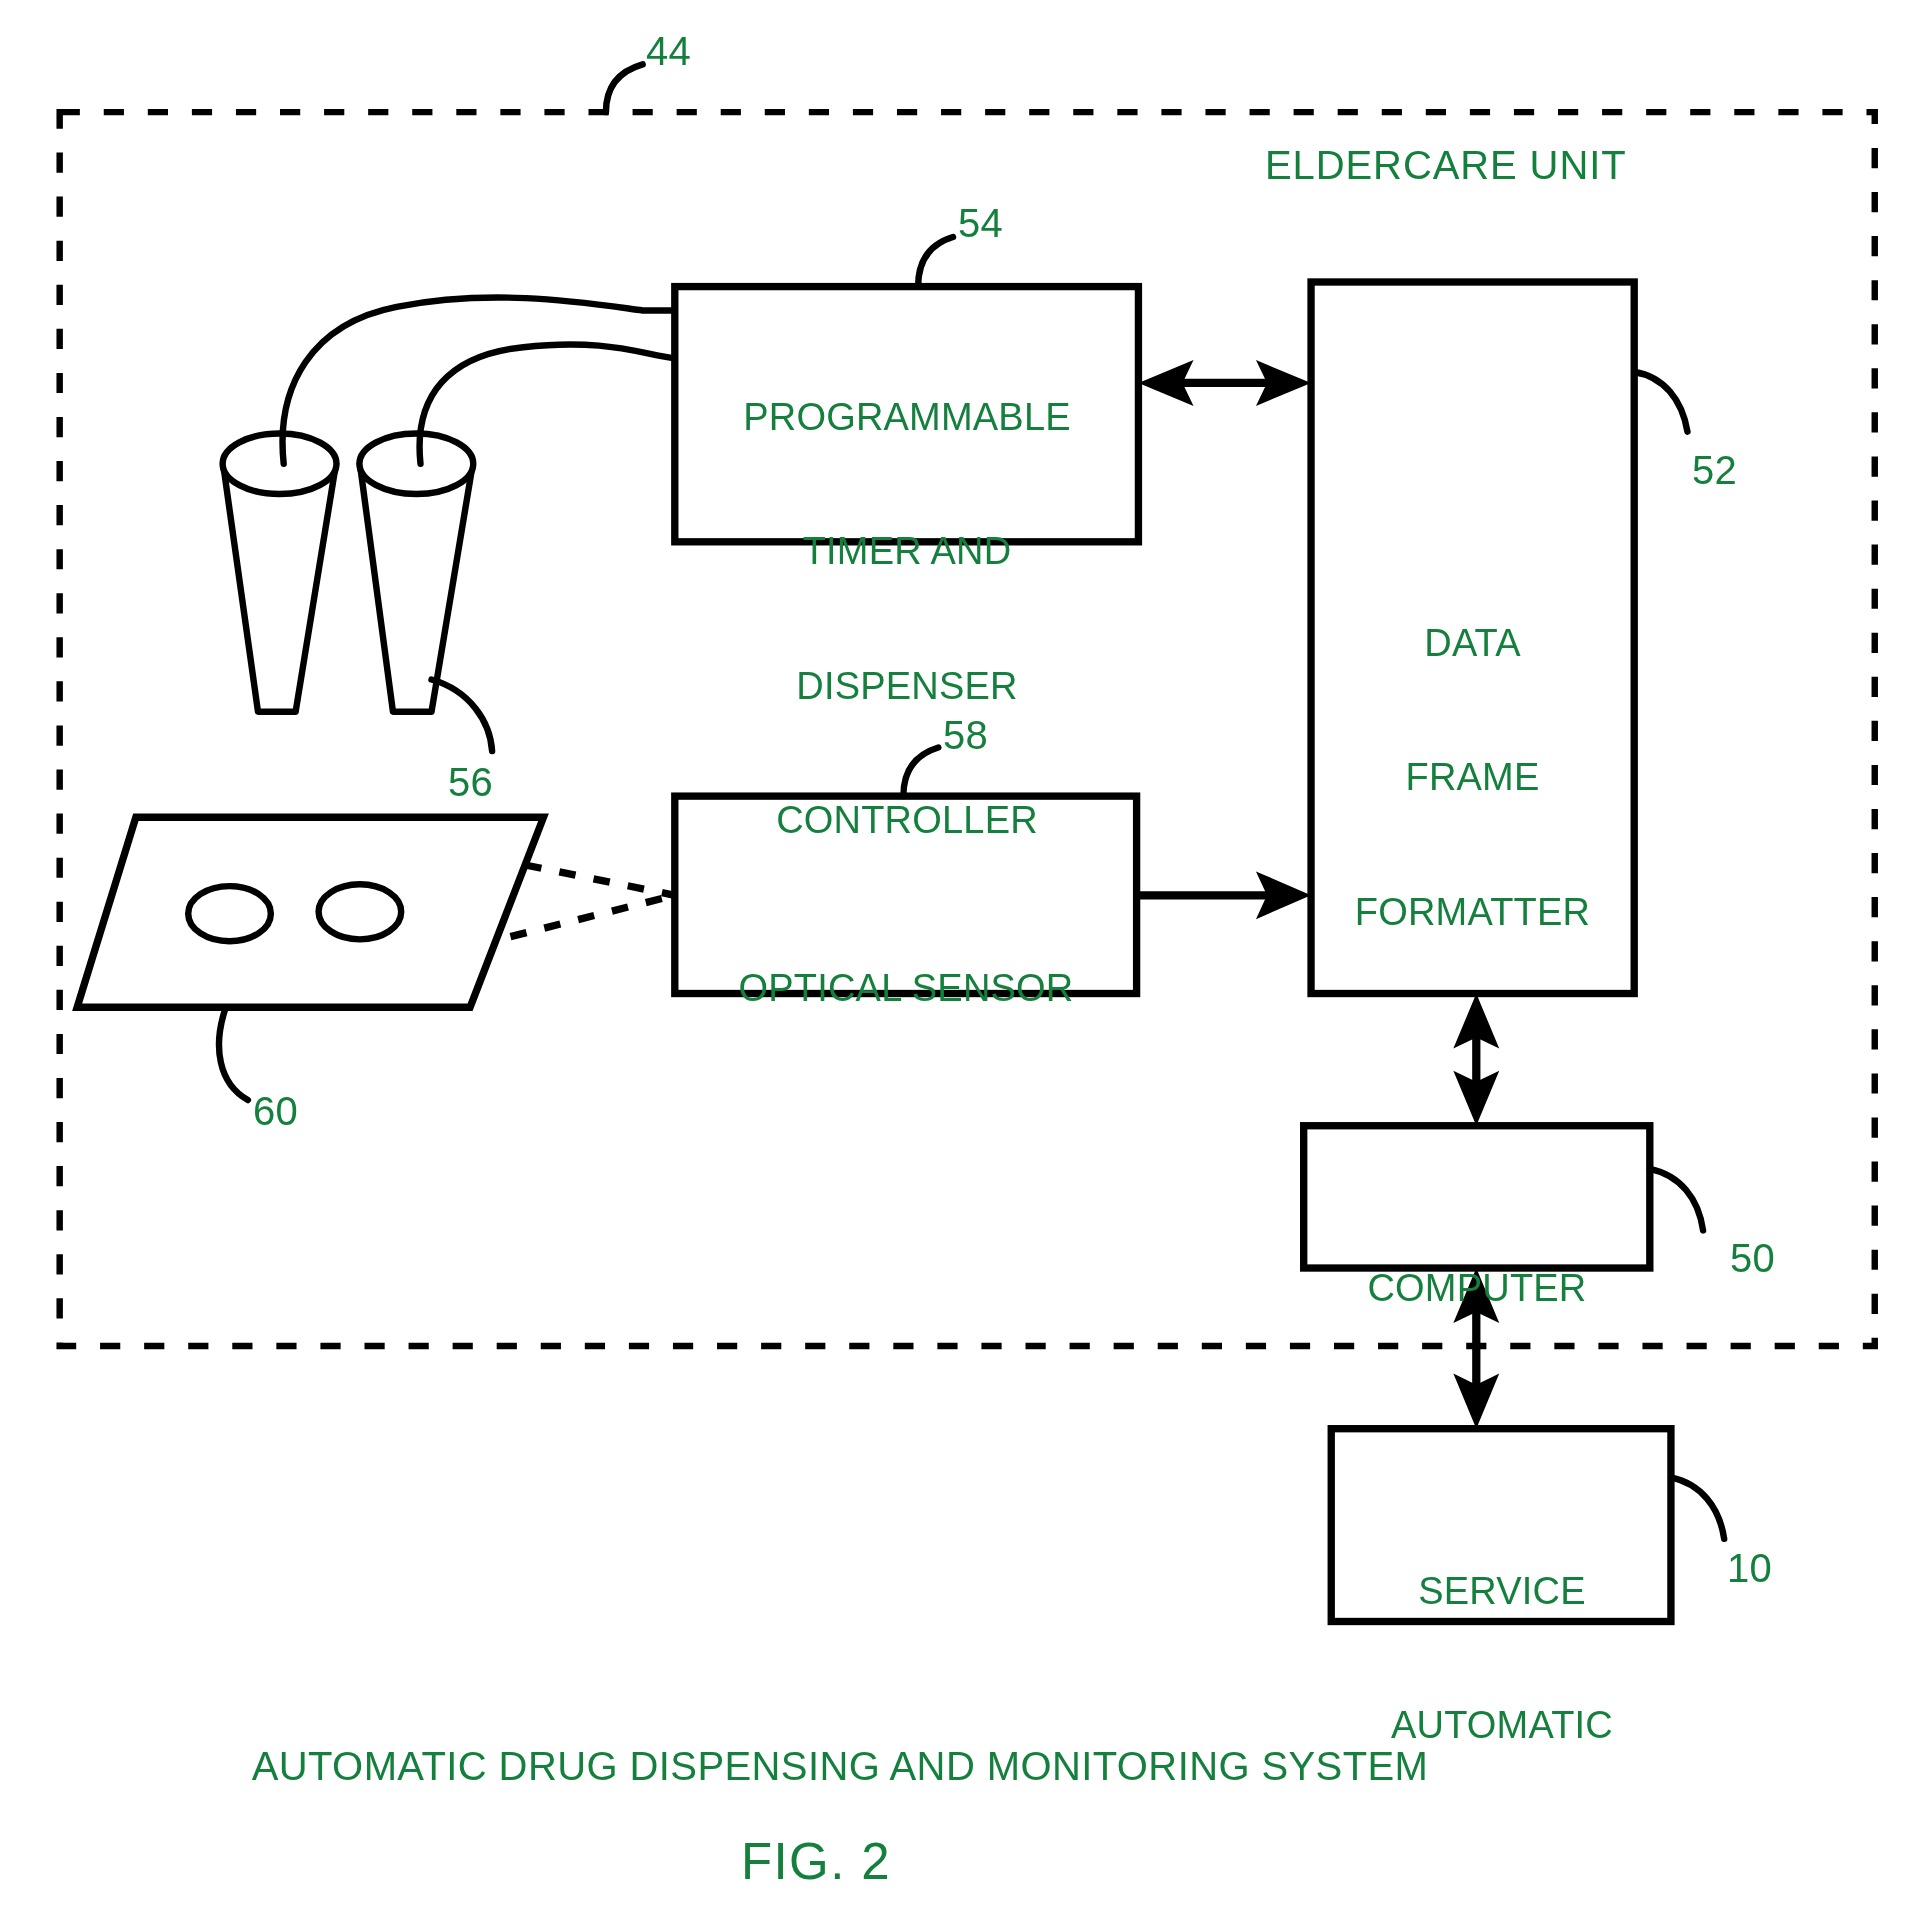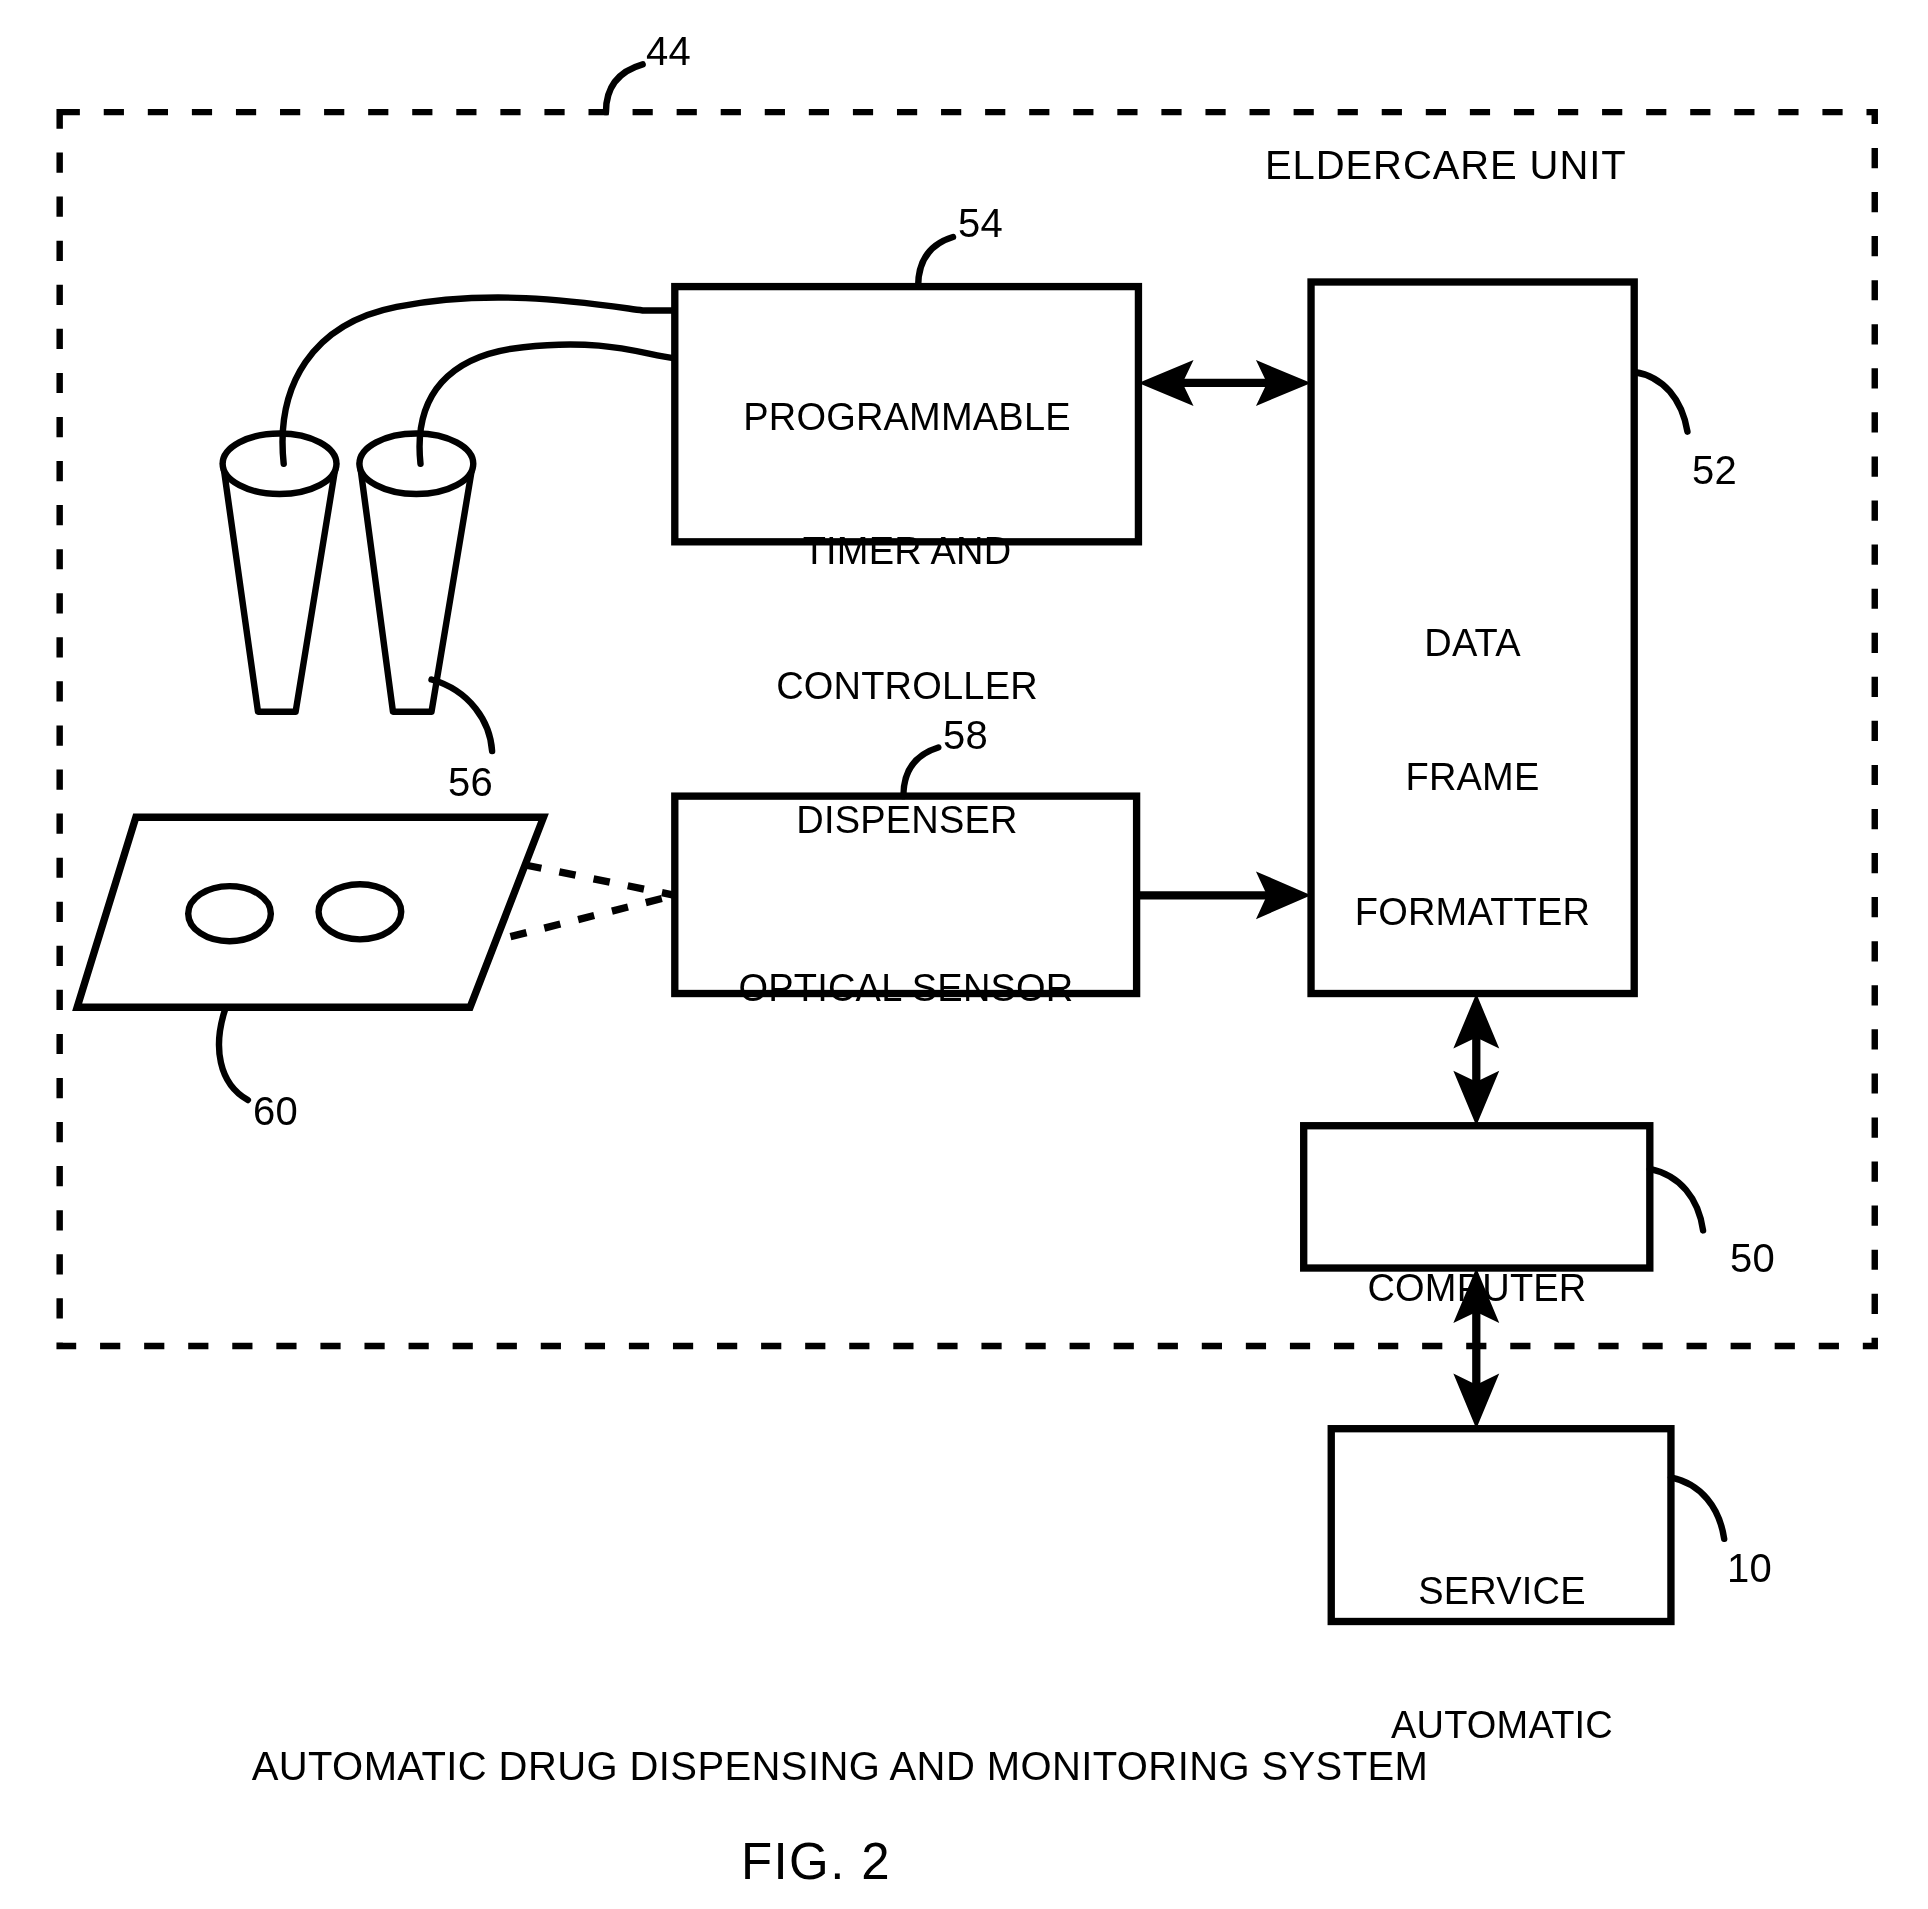--- a/index.html
+++ b/index.html
@@ -23,21 +23,21 @@
     position: absolute;
     left: 0;
     top: 0;
     width: 1928px;
     height: 1909px;
   }
   
   .fig-text {
     position: absolute;
     font-family: "Liberation Sans", sans-serif;
-    color: #000000;
+    color: #15803d;
     white-space: pre;
     line-height: 1.18;
     letter-spacing: 0.2px;
   }
   .box-label {
     text-align: center;
     font-size: 38px;
   }
   .ref-num {
     font-size: 40px;
@@ -133,22 +133,22 @@
     </g>
   </svg>
 
   <div class="fig-text unit-title" style="left:1265px; top:142px;">ELDERCARE UNIT</div>
 
   <div class="fig-text ref-num" style="left:646px; top:27.5px;">44</div>
 
   <div class="fig-text box-label" style="left:675px; top:305px; width:464px;">
     <div>PROGRAMMABLE</div>
     <div>TIMER AND</div>
+    <div>DISPENSER</div>
     <div>CONTROLLER</div>
-    <div>DISPENSER</div>
   </div>
   <div class="fig-text ref-num" style="left:958px; top:200px;">54</div>
 
   <div class="fig-text box-label" style="left:1311px; top:531px; width:323px;">
     <div>DATA</div>
     <div>FRAME</div>
     <div>FORMATTER</div>
   </div>
   <div class="fig-text ref-num" style="left:1692px; top:447px;">52</div>
 

